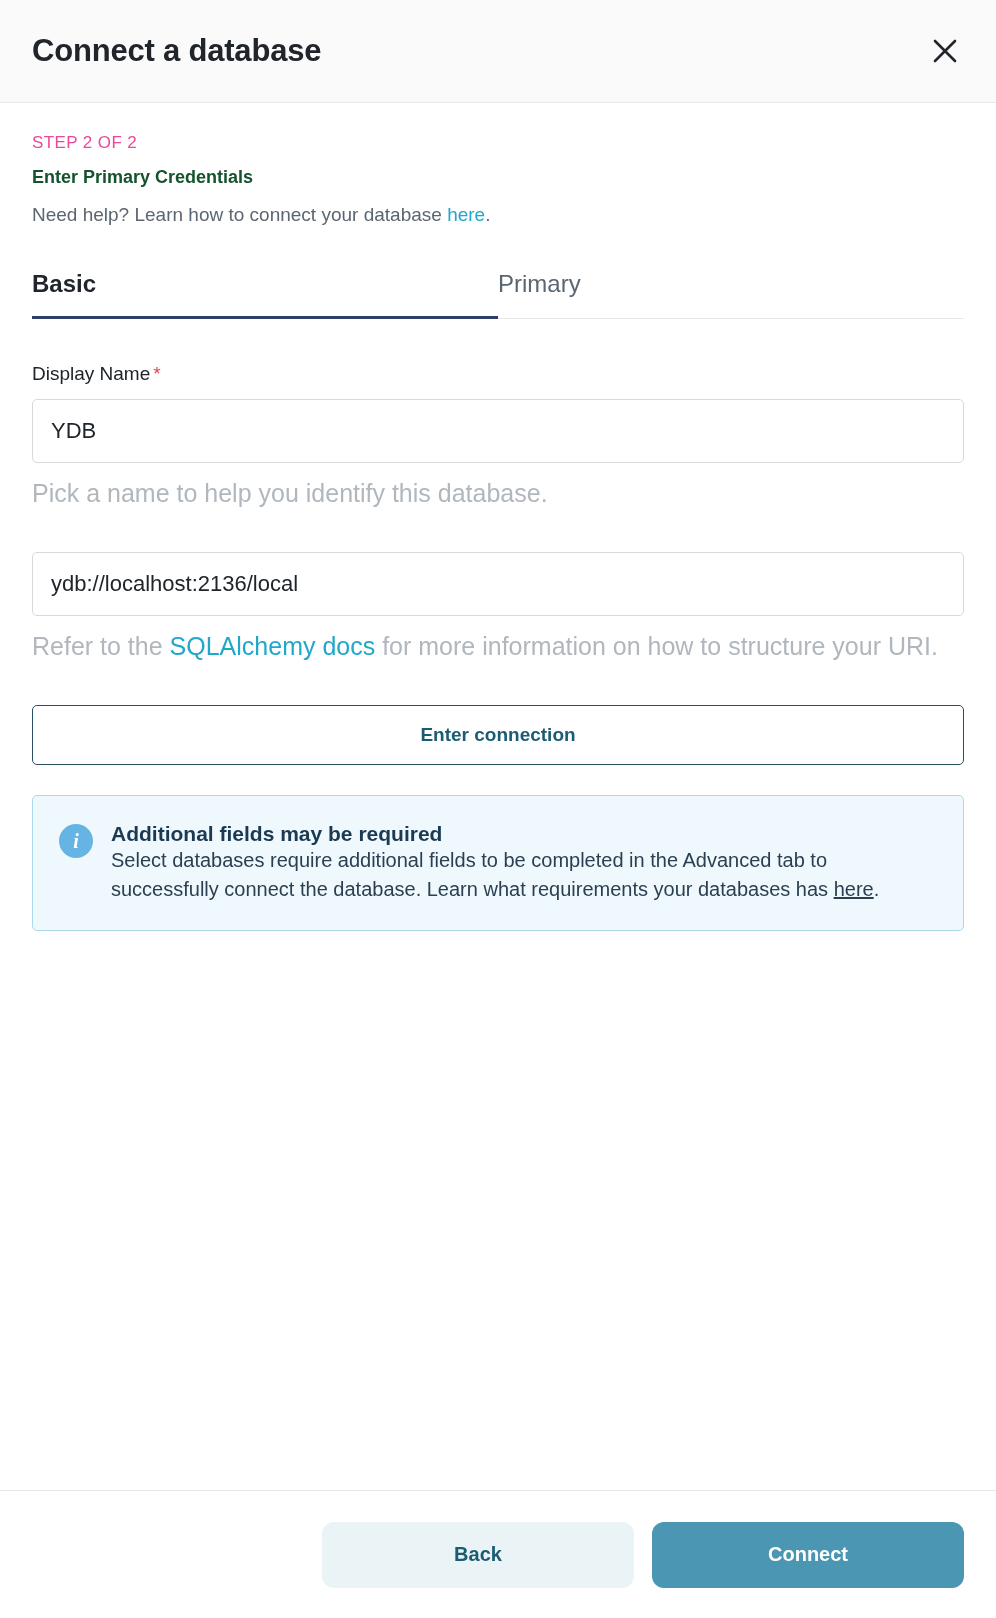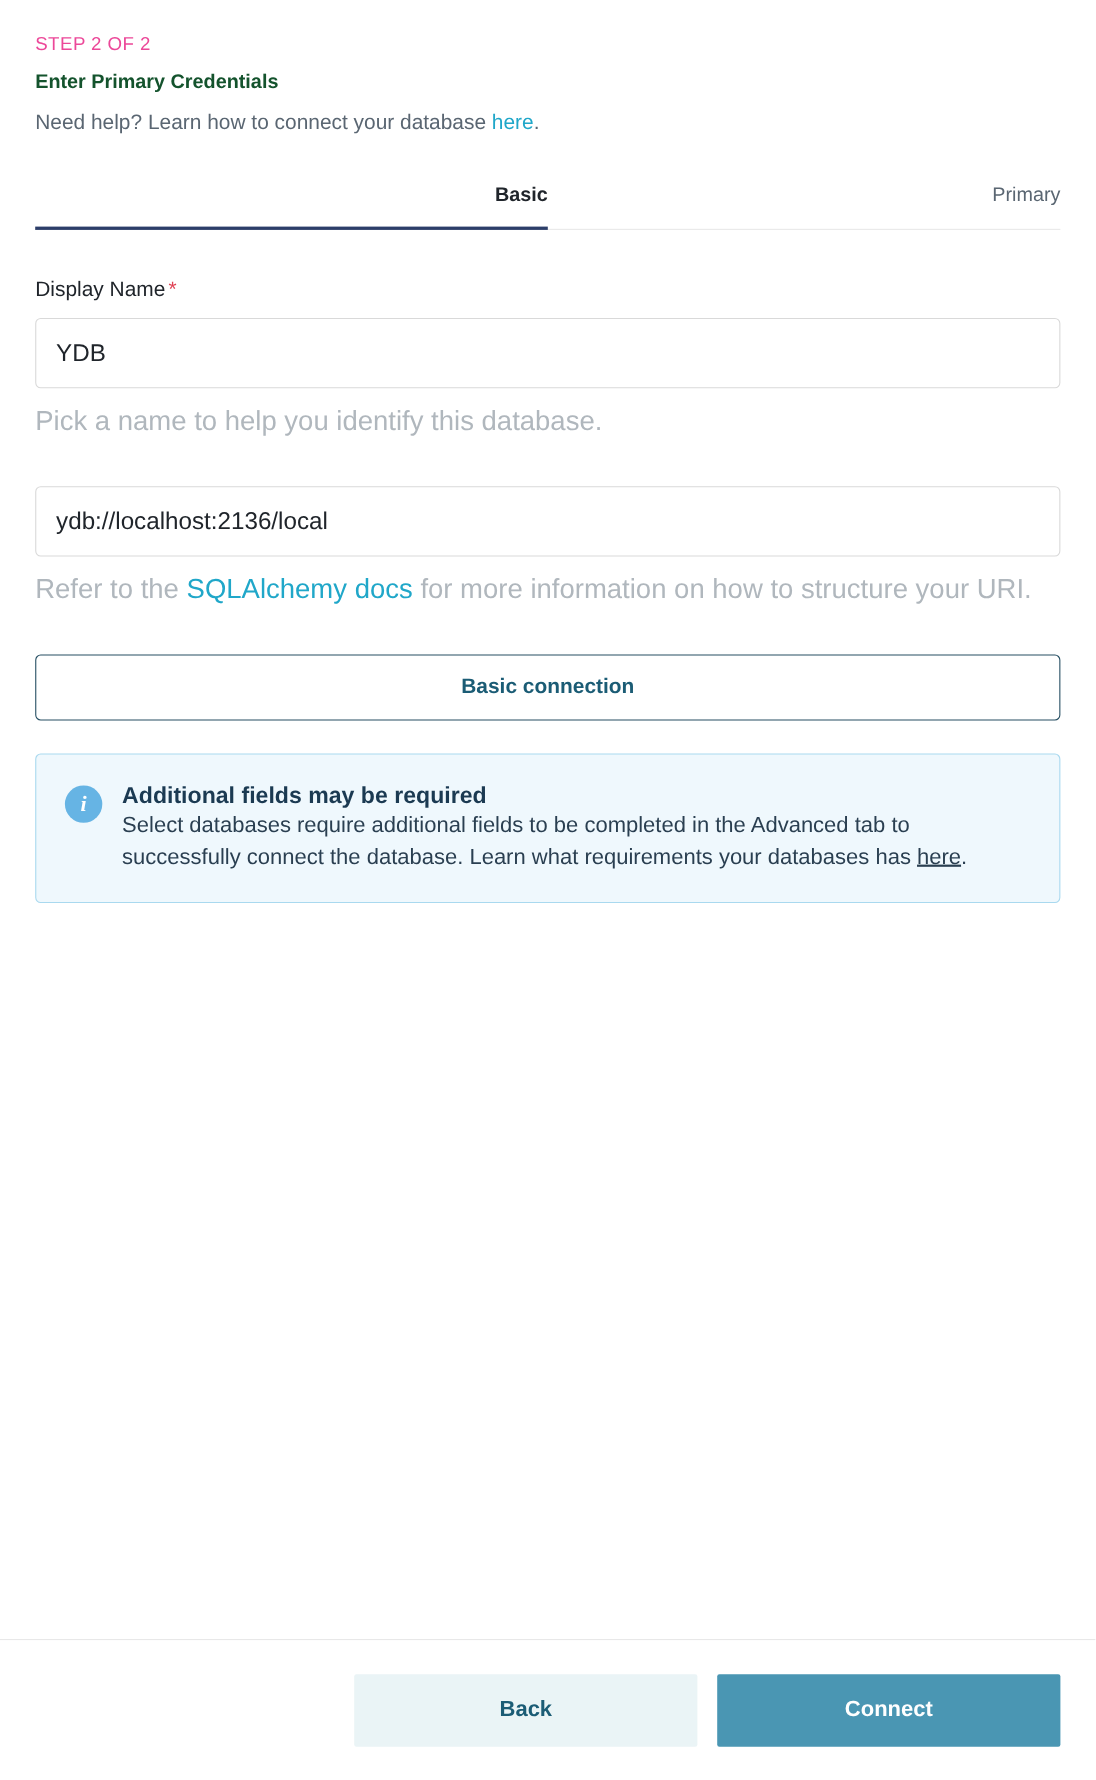--- a/index.html
+++ b/index.html
@@ -86,23 +86,23 @@
   }
 
   
   .tabs {
     display: flex;
     border-bottom: 1px solid #e8e8e8;
     margin-bottom: 0;
   }
   .tab {
     flex: 0 0 50%;
-    text-align: right;
+    text-align: left;
     padding: 14px 0 20px 0;
-    font-size: 18px;
+    font-size: 24px;
     color: #5a6672;
     cursor: pointer;
     position: relative;
   }
   .tab.active {
     color: #20252b;
     font-weight: bold;
   }
   .tab.active::after {
     content: "";
@@ -204,41 +204,49 @@
     border-top: 1px solid #e8e8e8;
     display: flex;
     align-items: center;
     justify-content: flex-end;
     gap: 18px;
     padding: 0 32px;
   }
   .btn {
     height: 66px;
     min-width: 312px;
-    border-radius: 2px;
+    border-radius: 12px;
     font-size: 20px;
     font-weight: bold;
     font-family: "Liberation Sans", sans-serif;
     cursor: pointer;
     border: none;
   }
   .btn-secondary {
     background: #eaf4f6;
     color: #1b5c75;
   }
   .btn-primary {
     background: #4a96b3;
     color: #ffffff;
   }
 </style>
 </head>
 <body>
 
 <div class="modal">
 
+  <div class="modal-header">
+    <div class="modal-title">Connect a database</div>
+    <button class="close-btn" aria-label="Close">
+      <svg width="30" height="30" viewBox="0 0 30 30" fill="none" xmlns="http://www.w3.org/2000/svg">
+        <path d="M5 5 L25 25 M25 5 L5 25" stroke="#20252b" stroke-width="2.6" stroke-linecap="round"></path>
+      </svg>
+    </button>
+  </div>
 
   <div class="modal-body">
 
     <div class="step-label">STEP 2 OF 2</div>
     <div class="step-heading">Enter Primary Credentials</div>
     <div class="help-line">
       <span>Need help? Learn how to connect your database </span><a href="#">here</a><span>.</span>
     </div>
 
     <div class="tabs">
@@ -254,21 +262,21 @@
       <div class="field-hint">Pick a name to help you identify this database.</div>
     </div>
 
     <div class="field">
       <input class="text-input" type="text" value="ydb://localhost:2136/local" style="">
       <div class="field-hint">
         <span>Refer to the </span><a class="link" href="#">SQLAlchemy docs</a><span> for more information on how to structure your URI.</span>
       </div>
     </div>
 
-    <button class="test-btn">Basic connection</button>
+    <button class="test-btn">Enter connection</button>
 
     <div class="alert">
       <div class="alert-icon">i</div>
       <div class="alert-body">
         <div class="alert-title">Additional fields may be required</div>
         <div class="alert-text">
           <span>Select databases require additional fields to be completed in the Advanced tab to successfully connect the database. Learn what requirements your databases has </span><a href="#">here</a><span>.</span>
         </div>
       </div>
     </div>

